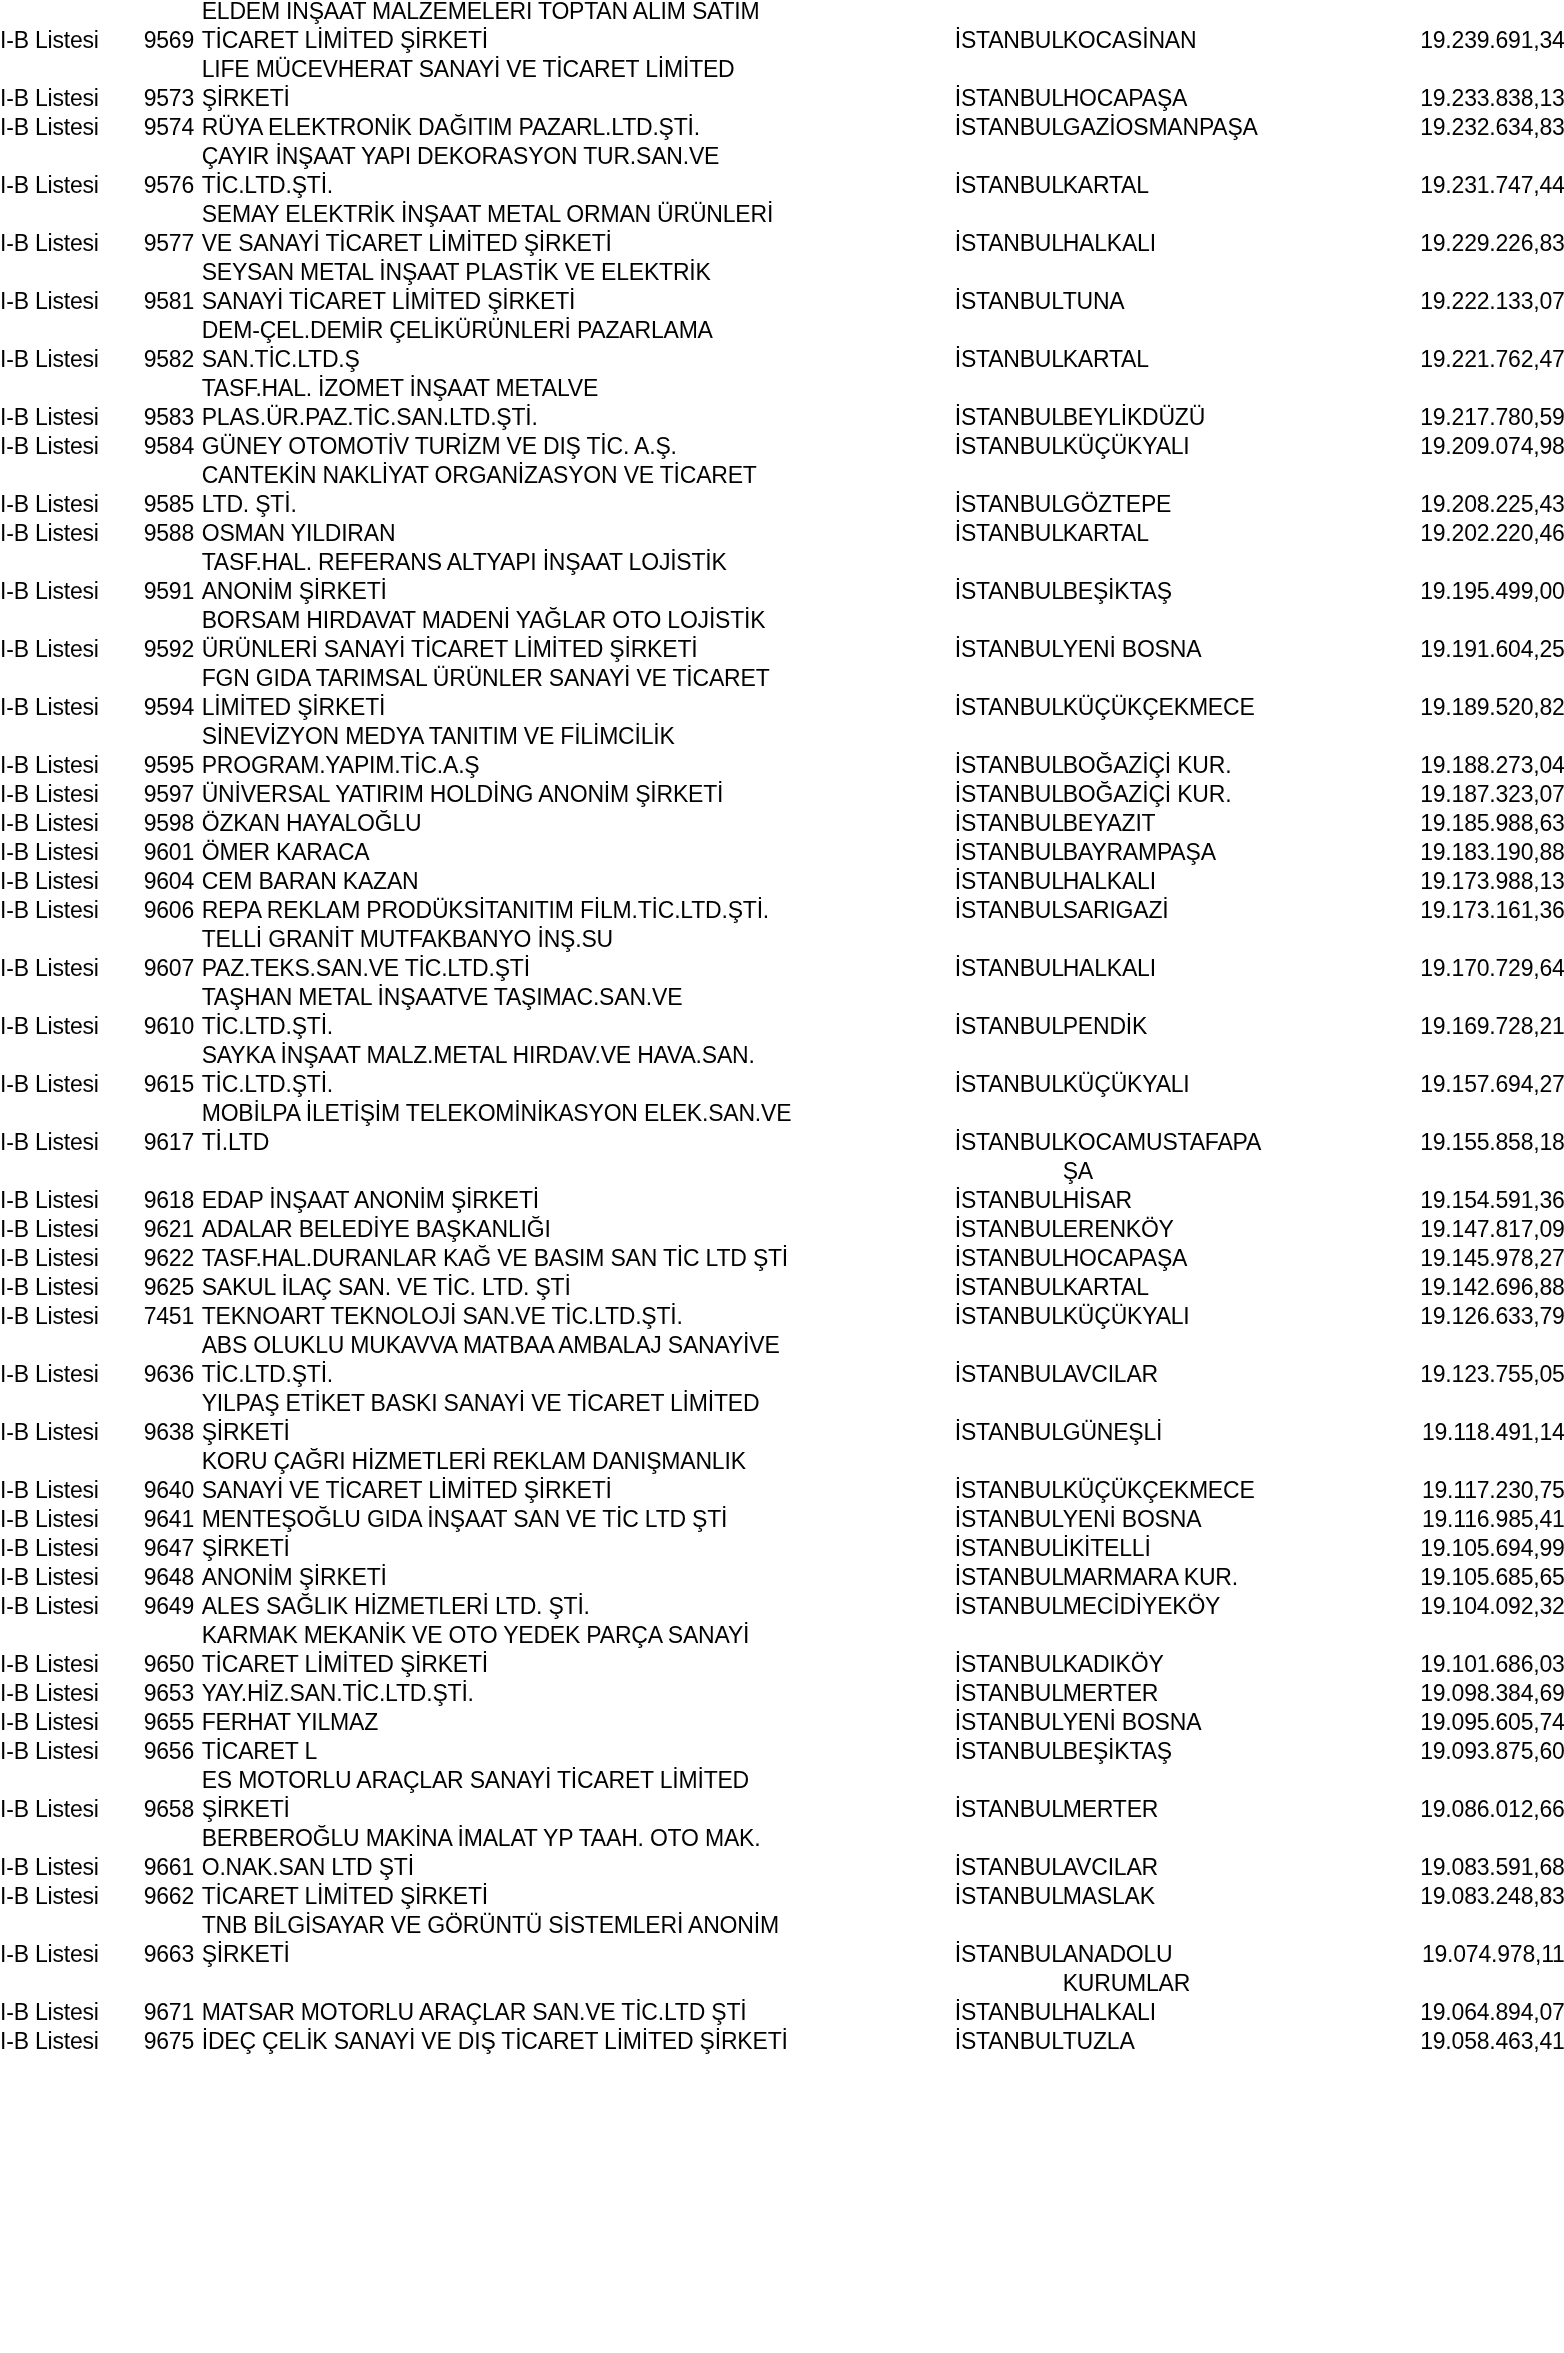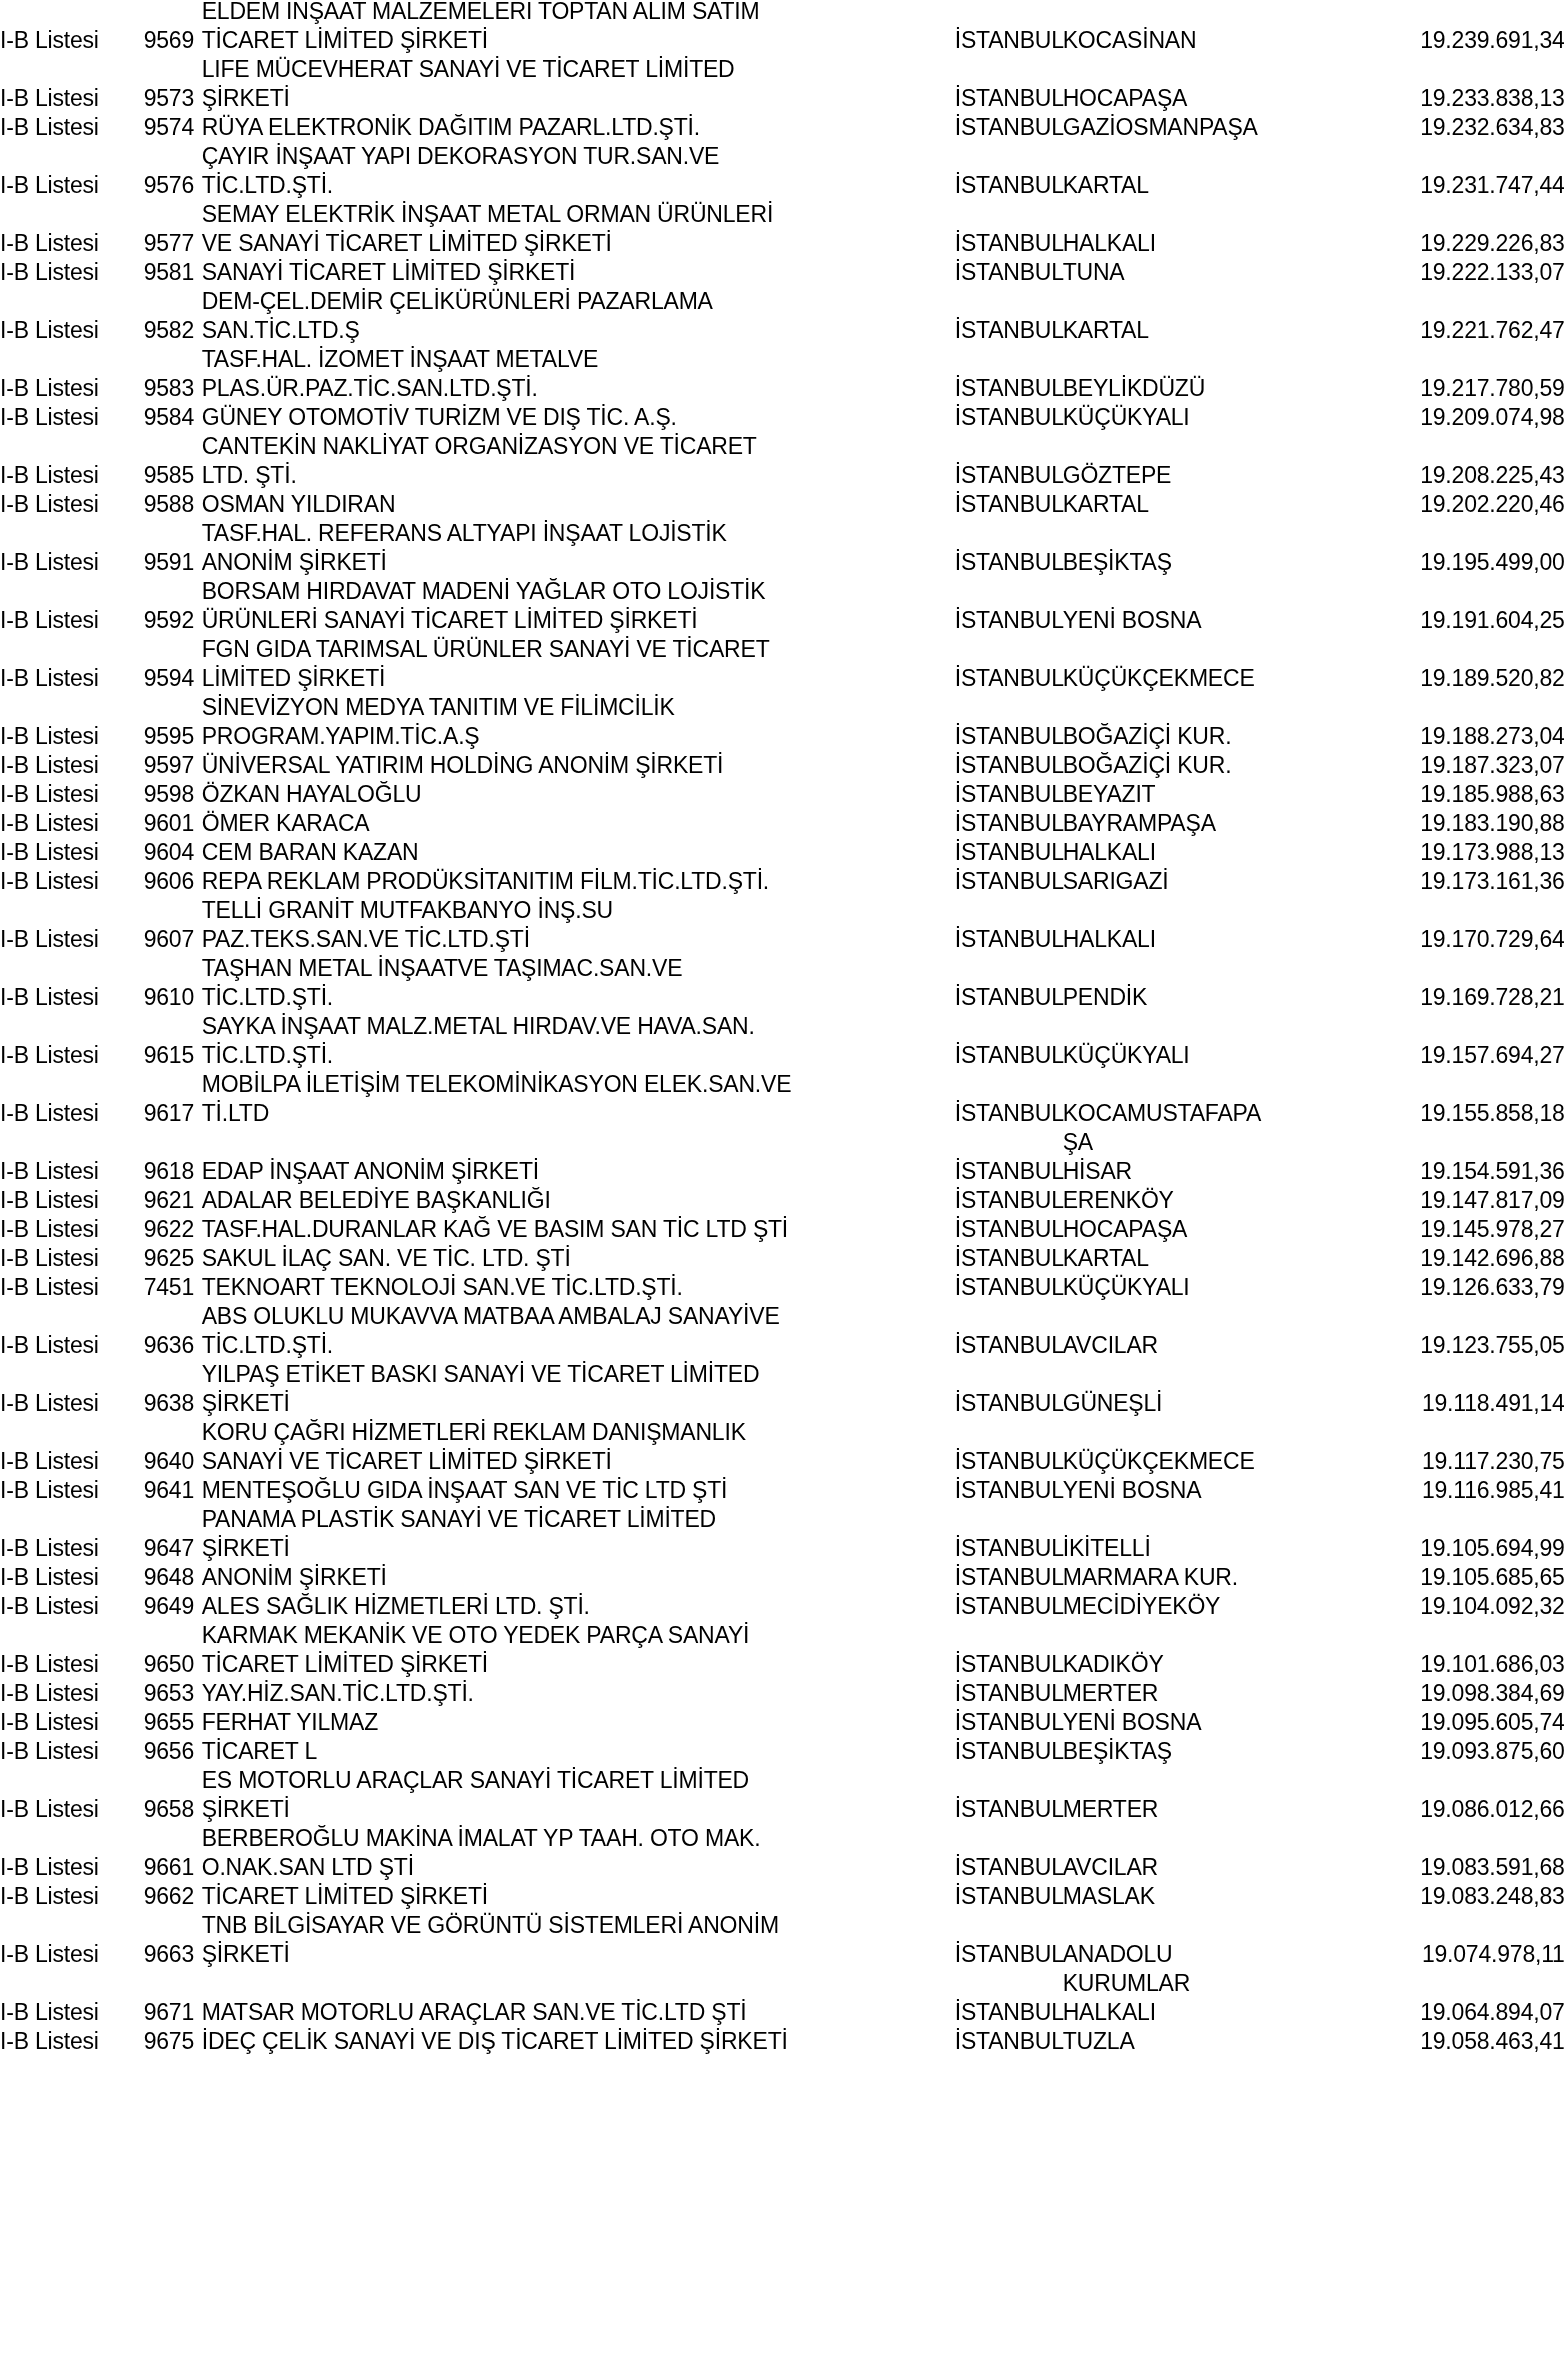--- a/index.html
+++ b/index.html
@@ -166,20 +166,29 @@
         <tr class="row-line">
           <td class="list-cell">I-B Listesi</td>
           <td class="seq-cell">9577</td>
           <td class="pad-cell"></td>
           <td class="name-cell">VE SANAYİ TİCARET LİMİTED ŞİRKETİ</td>
           <td class="prov-cell">İSTANBUL</td>
           <td class="office-cell">HALKALI</td>
           <td class="amount-cell">19.229.226,83</td>
         </tr>
         <tr class="row-line">
+          <td class="list-cell"></td>
+          <td class="seq-cell"></td>
+          <td class="pad-cell"></td>
+          <td class="name-cell namecont">SEYSAN METAL İNŞAAT PLASTİK VE ELEKTRİK</td>
+          <td class="prov-cell"></td>
+          <td class="office-cell"></td>
+          <td class="amount-cell"></td>
+        </tr>
+        <tr class="row-line">
           <td class="list-cell">I-B Listesi</td>
           <td class="seq-cell">9581</td>
           <td class="pad-cell"></td>
           <td class="name-cell">SANAYİ TİCARET LİMİTED ŞİRKETİ</td>
           <td class="prov-cell">İSTANBUL</td>
           <td class="office-cell">TUNA</td>
           <td class="amount-cell">19.222.133,07</td>
         </tr>
         <tr class="row-line">
           <td class="list-cell"></td>
@@ -551,29 +560,20 @@
           <td class="amount-cell">19.117.230,75</td>
         </tr>
         <tr class="row-line">
           <td class="list-cell">I-B Listesi</td>
           <td class="seq-cell">9641</td>
           <td class="pad-cell"></td>
           <td class="name-cell">MENTEŞOĞLU GIDA İNŞAAT SAN VE TİC LTD ŞTİ</td>
           <td class="prov-cell">İSTANBUL</td>
           <td class="office-cell">YENİ BOSNA</td>
           <td class="amount-cell">19.116.985,41</td>
-        </tr>
-        <tr class="row-line">
-          <td class="list-cell"></td>
-          <td class="seq-cell"></td>
-          <td class="pad-cell"></td>
-          <td class="name-cell namecont">PANAMA PLASTİK SANAYİ VE TİCARET LİMİTED</td>
-          <td class="prov-cell"></td>
-          <td class="office-cell"></td>
-          <td class="amount-cell"></td>
         </tr>
         <tr class="row-line">
           <td class="list-cell">I-B Listesi</td>
           <td class="seq-cell">9647</td>
           <td class="pad-cell"></td>
           <td class="name-cell">ŞİRKETİ</td>
           <td class="prov-cell">İSTANBUL</td>
           <td class="office-cell">İKİTELLİ</td>
           <td class="amount-cell">19.105.694,99</td>
         </tr>

